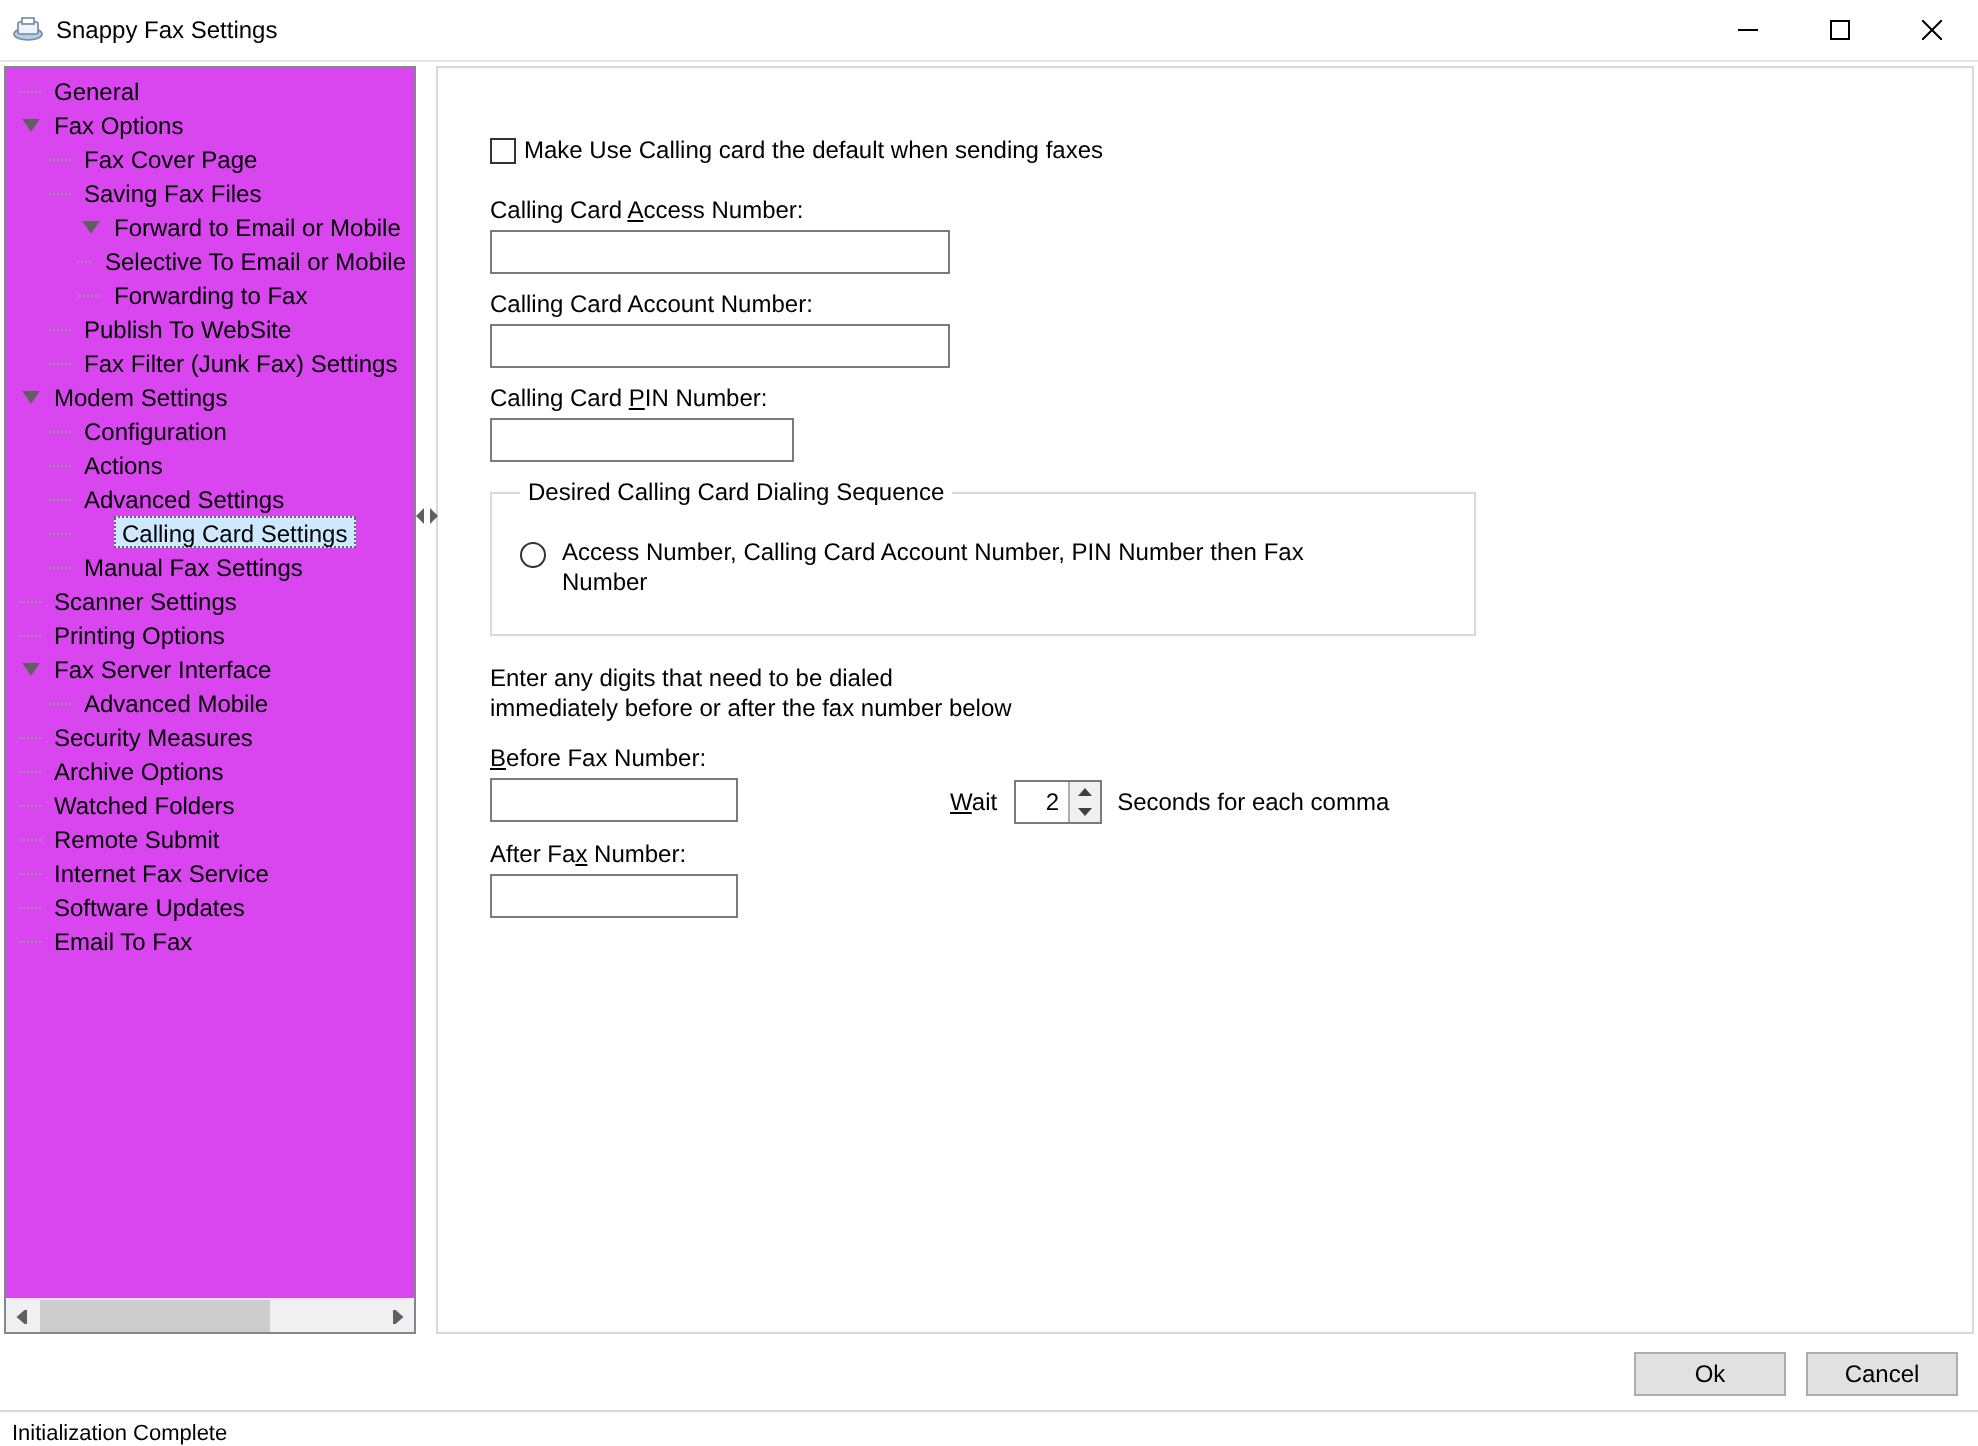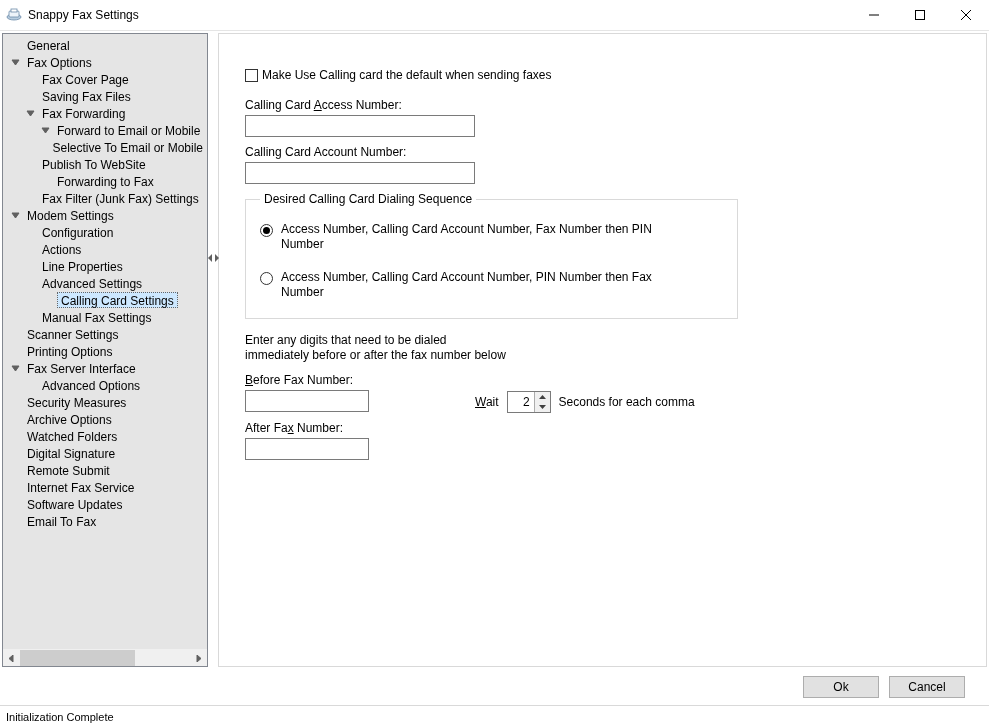--- a/index.html
+++ b/index.html
@@ -33,21 +33,21 @@
     border-top: 1px solid #e5e5e5;
   }
   .main { flex: 1; display: flex; min-height: 0; }
 
   
   .tree-panel {
     width: 206px;
     display: flex; flex-direction: column;
     border: 1px solid #828790;
     margin: 2px 0 2px 2px;
-    background: #e5e5e5;
+    background: #d946ef;
     min-height: 0;
   }
   .tree {
     flex: 1; overflow: hidden;
     padding: 2px 0 2px 0;
     white-space: nowrap;
     min-height: 0;
   }
   .tree-row {
     height: 17px; line-height: 17px;
@@ -175,21 +175,21 @@
   .spin .sp svg { width: 7px; height: 4px; fill: #404040; }
 
   .small-input { width: 124px; }
   .afax-input { width: 124px; }
 
   .u { text-decoration: underline; }
 
   
   .btnbar {
     height: 36px; display: flex; justify-content: flex-end; align-items: center;
-    padding-right: 24px; gap: 10px;
+    padding-right: 10px; gap: 10px;
     background: #fff;
   }
   .btn {
     min-width: 76px; height: 22px;
     background: #e1e1e1; border: 1px solid #adadad;
     display: flex; align-items: center; justify-content: center;
     padding: 0 12px;
     cursor: default;
   }
 
@@ -257,51 +257,42 @@
               <span class="indent" style="width: 17px;"></span>
               <span class="exp" style="background-image: radial-gradient(circle, rgb(152, 152, 152) 0.5px, transparent 0.5px); background-size: 2px 2px; background-repeat: repeat-x; background-position: 0px 6px;"></span>
               <span class="lbl">Fax Cover Page</span>
             </div>
             <div class="tree-row">
               <span class="indent" style="width: 17px;"></span>
               <span class="exp" style="background-image: radial-gradient(circle, rgb(152, 152, 152) 0.5px, transparent 0.5px); background-size: 2px 2px; background-repeat: repeat-x; background-position: 0px 6px;"></span>
               <span class="lbl">Saving Fax Files</span>
             </div>
             <div class="tree-row">
-              <span class="indent" style="width: 17px;"></span>
-              <span class="exp exp-open">
-                <svg viewBox="0 0 9 9">
-                  <polygon points="1,3 8,3 4.5,8"></polygon>
-                </svg>
-              </span>
-              <span class="lbl">Fax Forwarding</span>
-            </div>
-            <div class="tree-row">
               <span class="indent" style="width: 32px;"></span>
               <span class="exp exp-open">
                 <svg viewBox="0 0 9 9">
                   <polygon points="1,3 8,3 4.5,8"></polygon>
                 </svg>
               </span>
               <span class="lbl">Forward to Email or Mobile</span>
             </div>
             <div class="tree-row">
               <span class="indent" style="width: 47px;"></span>
               <span class="exp" style="background-image: radial-gradient(circle, rgb(152, 152, 152) 0.5px, transparent 0.5px); background-size: 2px 2px; background-repeat: repeat-x; background-position: 0px 6px;"></span>
               <span class="lbl">Selective To Email or Mobile</span>
             </div>
             <div class="tree-row">
+              <span class="indent" style="width: 32px;"></span>
+              <span class="exp" style="background-image: radial-gradient(circle, rgb(152, 152, 152) 0.5px, transparent 0.5px); background-size: 2px 2px; background-repeat: repeat-x; background-position: 0px 6px;"></span>
+              <span class="lbl">Forwarding to Fax</span>
+            </div>
+            <div class="tree-row">
               <span class="indent" style="width: 17px;"></span>
               <span class="exp" style="background-image: radial-gradient(circle, rgb(152, 152, 152) 0.5px, transparent 0.5px); background-size: 2px 2px; background-repeat: repeat-x; background-position: 0px 6px;"></span>
               <span class="lbl">Publish To WebSite</span>
-            </div>
-            <div class="tree-row">
-              <span class="indent" style="width: 32px;"></span>
-              <span class="exp" style="background-image: radial-gradient(circle, rgb(152, 152, 152) 0.5px, transparent 0.5px); background-size: 2px 2px; background-repeat: repeat-x; background-position: 0px 6px;"></span>
-              <span class="lbl">Forwarding to Fax</span>
             </div>
             <div class="tree-row">
               <span class="indent" style="width: 17px;"></span>
               <span class="exp" style="background-image: radial-gradient(circle, rgb(152, 152, 152) 0.5px, transparent 0.5px); background-size: 2px 2px; background-repeat: repeat-x; background-position: 0px 6px;"></span>
               <span class="lbl">Fax Filter (Junk Fax) Settings</span>
             </div>
             <div class="tree-row">
               <span class="indent" style="width: 2px;"></span>
               <span class="exp exp-open">
                 <svg viewBox="0 0 9 9">
@@ -316,25 +307,20 @@
               <span class="lbl">Configuration</span>
             </div>
             <div class="tree-row">
               <span class="indent" style="width: 17px;"></span>
               <span class="exp" style="background-image: radial-gradient(circle, rgb(152, 152, 152) 0.5px, transparent 0.5px); background-size: 2px 2px; background-repeat: repeat-x; background-position: 0px 6px;"></span>
               <span class="lbl">Actions</span>
             </div>
             <div class="tree-row">
               <span class="indent" style="width: 17px;"></span>
               <span class="exp" style="background-image: radial-gradient(circle, rgb(152, 152, 152) 0.5px, transparent 0.5px); background-size: 2px 2px; background-repeat: repeat-x; background-position: 0px 6px;"></span>
-              <span class="lbl">Line Properties</span>
-            </div>
-            <div class="tree-row">
-              <span class="indent" style="width: 17px;"></span>
-              <span class="exp" style="background-image: radial-gradient(circle, rgb(152, 152, 152) 0.5px, transparent 0.5px); background-size: 2px 2px; background-repeat: repeat-x; background-position: 0px 6px;"></span>
               <span class="lbl">Advanced Settings</span>
             </div>
             <div class="tree-row selected">
               <span class="indent" style="width: 17px;"></span>
               <span class="exp" style="background-image: radial-gradient(circle, rgb(152, 152, 152) 0.5px, transparent 0.5px); background-size: 2px 2px; background-repeat: repeat-x; background-position: 0px 6px;"></span>
               <span class="lbl">Calling Card Settings</span>
             </div>
             <div class="tree-row">
               <span class="indent" style="width: 17px;"></span>
               <span class="exp" style="background-image: radial-gradient(circle, rgb(152, 152, 152) 0.5px, transparent 0.5px); background-size: 2px 2px; background-repeat: repeat-x; background-position: 0px 6px;"></span>
@@ -355,41 +341,36 @@
               <span class="exp exp-open">
                 <svg viewBox="0 0 9 9">
                   <polygon points="1,3 8,3 4.5,8"></polygon>
                 </svg>
               </span>
               <span class="lbl">Fax Server Interface</span>
             </div>
             <div class="tree-row">
               <span class="indent" style="width: 17px;"></span>
               <span class="exp" style="background-image: radial-gradient(circle, rgb(152, 152, 152) 0.5px, transparent 0.5px); background-size: 2px 2px; background-repeat: repeat-x; background-position: 0px 6px;"></span>
-              <span class="lbl">Advanced Options</span>
+              <span class="lbl">Advanced Mobile</span>
             </div>
             <div class="tree-row">
               <span class="indent" style="width: 2px;"></span>
               <span class="exp" style="background-image: radial-gradient(circle, rgb(152, 152, 152) 0.5px, transparent 0.5px); background-size: 2px 2px; background-repeat: repeat-x; background-position: 0px 6px;"></span>
               <span class="lbl">Security Measures</span>
             </div>
             <div class="tree-row">
               <span class="indent" style="width: 2px;"></span>
               <span class="exp" style="background-image: radial-gradient(circle, rgb(152, 152, 152) 0.5px, transparent 0.5px); background-size: 2px 2px; background-repeat: repeat-x; background-position: 0px 6px;"></span>
               <span class="lbl">Archive Options</span>
             </div>
             <div class="tree-row">
               <span class="indent" style="width: 2px;"></span>
               <span class="exp" style="background-image: radial-gradient(circle, rgb(152, 152, 152) 0.5px, transparent 0.5px); background-size: 2px 2px; background-repeat: repeat-x; background-position: 0px 6px;"></span>
               <span class="lbl">Watched Folders</span>
-            </div>
-            <div class="tree-row">
-              <span class="indent" style="width: 2px;"></span>
-              <span class="exp" style="background-image: radial-gradient(circle, rgb(152, 152, 152) 0.5px, transparent 0.5px); background-size: 2px 2px; background-repeat: repeat-x; background-position: 0px 6px;"></span>
-              <span class="lbl">Digital Signature</span>
             </div>
             <div class="tree-row">
               <span class="indent" style="width: 2px;"></span>
               <span class="exp" style="background-image: radial-gradient(circle, rgb(152, 152, 152) 0.5px, transparent 0.5px); background-size: 2px 2px; background-repeat: repeat-x; background-position: 0px 6px;"></span>
               <span class="lbl">Remote Submit</span>
             </div>
             <div class="tree-row">
               <span class="indent" style="width: 2px;"></span>
               <span class="exp" style="background-image: radial-gradient(circle, rgb(152, 152, 152) 0.5px, transparent 0.5px); background-size: 2px 2px; background-repeat: repeat-x; background-position: 0px 6px;"></span>
               <span class="lbl">Internet Fax Service</span>
@@ -438,27 +419,29 @@
             <span>Calling Card </span><span class="u">A</span><span>ccess Number:</span>
           </div>
           <input class="input" value="" style="">
         </div>
 
         <div class="field-block">
           <div class="field-label">Calling Card Account Number:</div>
           <input class="input" value="" style="">
         </div>
 
+        <div class="field-block">
+          <div class="field-label">
+            <span>Calling Card </span><span class="u">P</span><span>IN Number:</span>
+          </div>
+          <input class="input small-input" style="width: 152px;" value="">
+        </div>
 
         <fieldset class="group">
           <legend>Desired Calling Card Dialing Sequence</legend>
-          <div class="radio-row">
-            <span class="radio checked"></span>
-            <span class="radio-label">Access Number, Calling Card Account Number, Fax Number then PIN Number</span>
-          </div>
           <div class="radio-row">
             <span class="radio"></span>
             <span class="radio-label">Access Number, Calling Card Account Number, PIN Number then Fax Number</span>
           </div>
         </fieldset>
 
         <div class="note">
           <div>Enter any digits that need to be dialed</div>
           <div>immediately before or after the fax number below</div>
         </div>

